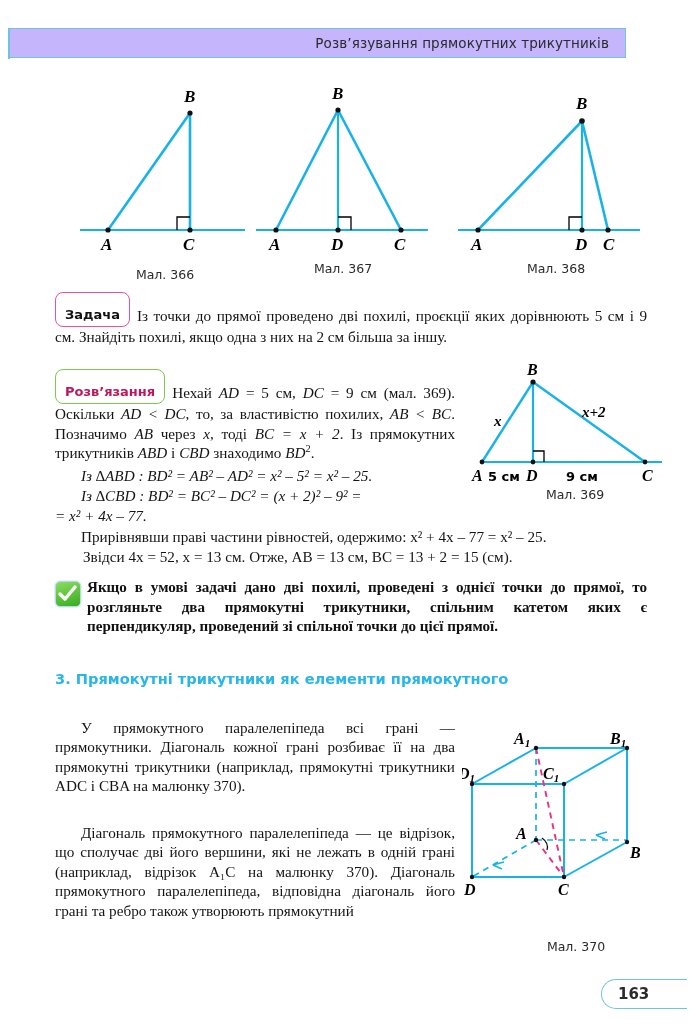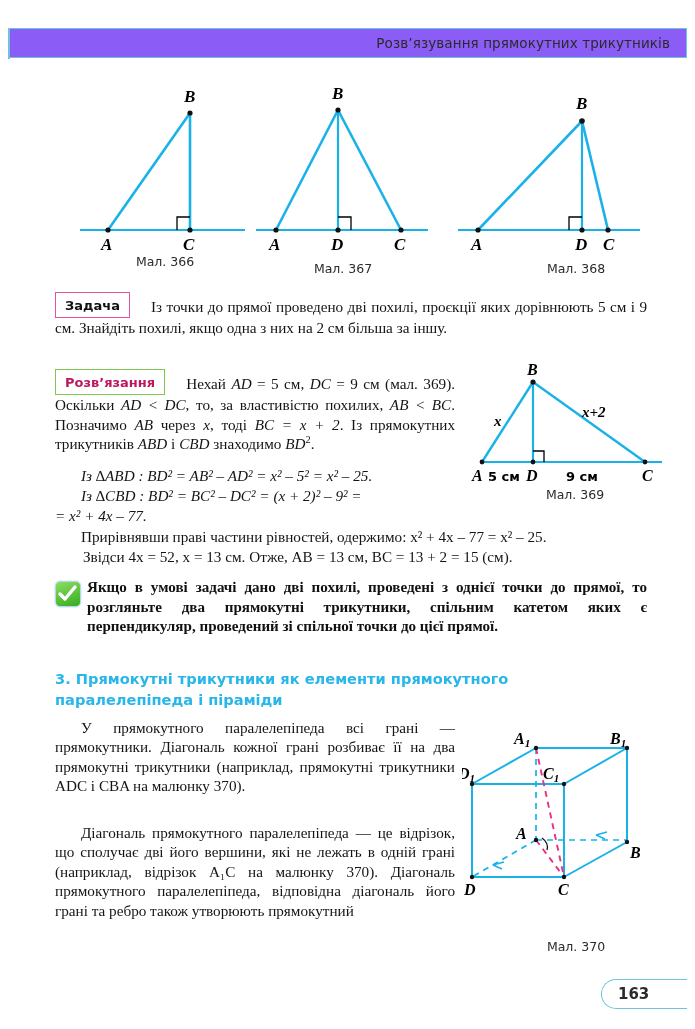--- a/index.html
+++ b/index.html
@@ -6,25 +6,25 @@
   body{
     width:695px;height:1029px;
     background:#ffffff;
     font-family:"Liberation Serif", serif;
     color:#1a1a1a;
     position:relative;
     overflow:hidden;
   }
   
   .header-bar{
-    position:absolute;left:8px;top:28px;width:679px;height:30px;
+    position:absolute;left:8px;top:28px;width:618px;height:30px;
     border:1.5px solid #6fc3dd;
     border-left:none;
     box-sizing:border-box;
-    background:#8b5cf6;
+    background:#c4b5fd;
   }
   .header-bar:before{
     content:"";position:absolute;left:0;top:-1.5px;bottom:-1.5px;width:2px;
     background:#6fc3dd;
   }
   .header-title{
     position:absolute;right:16px;top:50%;transform:translateY(-50%);
     font-family:"DejaVu Sans", sans-serif;
     font-size:13.5px;color:#2b2b2b;white-space:nowrap;letter-spacing:.1px;
   }
@@ -33,26 +33,26 @@
     position:absolute;text-align:center;
     font-family:"DejaVu Sans", sans-serif;
     font-size:12.5px;color:#2b2b2b;
   }
   
   .tri-row{position:absolute;left:0;top:78px;width:695px;height:190px;}
   .tri-svg{position:absolute;top:0;}
   
   .chip{
     display:inline-block;
-    border-radius:0;
-    padding:3px 9px 2px 9px;
+    border-radius:8px;
+    padding:12px 9px 2px 9px;
     font-family:"DejaVu Sans", sans-serif;
     font-weight:bold;font-size:13px;
     vertical-align:2px;
-    margin-right:21px;
+    margin-right:7px;
   }
   .chip-task{border:1.6px solid #e8529a;color:#111;background:#fff;}
   .chip-solution{border:1.6px solid #7ec850;color:#be185d;background:#fff;}
   
   .para{
     position:absolute;
     font-size:15.2px;
     line-height:19.4px;
     text-align:justify;
     color:#141414;
@@ -117,21 +117,21 @@
     <line x1="38" y1="152" x2="120" y2="35" stroke="#19b2e8" stroke-width="2.6"></line>
     <line x1="120" y1="35" x2="120" y2="152" stroke="#19b2e8" stroke-width="2.6"></line>
     <polyline points="107,152 107,139 120,139" fill="none" stroke="#000" stroke-width="1.3"></polyline>
     <circle cx="38" cy="152" r="2.6" fill="#111"></circle>
     <circle cx="120" cy="152" r="2.6" fill="#111"></circle>
     <circle cx="120" cy="35" r="2.6" fill="#111"></circle>
     <text class="lbl" x="31" y="172" font-size="17">A</text>
     <text class="lbl" x="113" y="172" font-size="17">C</text>
     <text class="lbl" x="114" y="24" font-size="17">B</text>
   </svg>
-  <div class="fig-caption" style="left:70px;top:176px;width:190px;">Мал. 366</div>
+  <div class="fig-caption" style="left:70px;top:189px;width:190px;">Мал. 366</div>
 
   <svg class="tri-svg" style="left:248px;" width="190" height="180">
     <line x1="8" y1="152" x2="180" y2="152" stroke="#19b2e8" stroke-width="2"></line>
     <line x1="28" y1="152" x2="90" y2="32" stroke="#19b2e8" stroke-width="2.6"></line>
     <line x1="90" y1="32" x2="153" y2="152" stroke="#19b2e8" stroke-width="2.6"></line>
     <line x1="90" y1="32" x2="90" y2="152" stroke="#19b2e8" stroke-width="2.2"></line>
     <polyline points="90,139 103,139 103,152" fill="none" stroke="#000" stroke-width="1.3"></polyline>
     <circle cx="28" cy="152" r="2.6" fill="#111"></circle>
     <circle cx="90" cy="152" r="2.6" fill="#111"></circle>
     <circle cx="153" cy="152" r="2.6" fill="#111"></circle>
@@ -151,21 +151,21 @@
     <polyline points="119,152 119,139 132,139" fill="none" stroke="#000" stroke-width="1.3"></polyline>
     <circle cx="28" cy="152" r="2.6" fill="#111"></circle>
     <circle cx="132" cy="152" r="2.6" fill="#111"></circle>
     <circle cx="158" cy="152" r="2.6" fill="#111"></circle>
     <circle cx="132" cy="43" r="2.8" fill="#111"></circle>
     <text class="lbl" x="21" y="172" font-size="17">A</text>
     <text class="lbl" x="125" y="172" font-size="17">D</text>
     <text class="lbl" x="153" y="172" font-size="17">C</text>
     <text class="lbl" x="126" y="31" font-size="17">B</text>
   </svg>
-  <div class="fig-caption" style="left:476px;top:183px;width:200px;">Мал. 368</div>
+  <div class="fig-caption" style="left:456px;top:183px;width:200px;">Мал. 368</div>
 </div>
 
 <div class="para" style="left:55px;top:292px;width:592px;">
   <span class="chip chip-task">Задача</span><span>Із точки до прямої проведено дві похилі, проєкції яких дорівнюють 5 см і 9 см. Знайдіть похилі, якщо одна з них на 2 см більша за іншу.</span>
 </div>
 
 <div class="para" style="left:55px;top:369px;width:400px;">
   <span class="chip chip-solution">Розв’язання</span><span>Нехай </span><i>AD</i><span> = 5 см, </span><i>DC</i><span> = 9 см (мал. 369). Оскільки </span><i>AD &lt; DC</i><span>, то, за властивістю похилих, </span><i>AB &lt; BC</i><span>. Позначимо </span><i>AB</i><span> через </span><i>x</i><span>, тоді </span><i>BC = x + 2</i><span>. Із прямокутних трикутників </span><i>ABD</i><span> і </span><i>CBD</i><span> знаходимо </span><i>BD</i><sup>2</sup><span>.</span>
 </div>
 
@@ -210,21 +210,20 @@
   <div class="tip-icon">
     <svg width="23" height="23" viewBox="0 0 23 23" style="display:block;">
       <path d="M4 12 L9 17 L19 5" fill="none" stroke="#ffffff" stroke-width="3.4" stroke-linecap="round" stroke-linejoin="round"></path>
     </svg>
   </div>
   <div class="tip-text">Якщо в умові задачі дано дві похилі, проведені з однієї точки до прямої, то розгляньте два прямокутні трикутники, спільним катетом яких є перпендикуляр, проведений зі спільної точки до цієї прямої.</div>
 </div>
 
 <div class="section-head">
   <div>3. Прямокутні трикутники як елементи прямокутного</div>
-  <div>паралелепіпеда і піраміди</div>
 </div>
 
 <div class="para" style="left:55px;top:718px;width:400px;text-indent:26px;">
   <span>У прямокутного паралелепіпеда всі грані — прямокутники. Діагональ кожної грані розбиває її на два прямокутні трикутники (наприклад, прямокутні трикутники ADC і CBA на малюнку 370).</span>
 </div>
 <div class="para" style="left:55px;top:823px;width:400px;text-indent:26px;">
   <span>Діагональ прямокутного паралелепіпеда — це відрізок, що сполучає дві його вершини, які не лежать в одній грані (наприклад, відрізок A₁C на малюнку 370). Діагональ прямокутного паралелепіпеда, відповідна діагональ його грані та ребро також утворюють прямокутний</span>
 </div>
 
 <svg style="position:absolute;left:462px;top:722px;" width="228" height="180">

